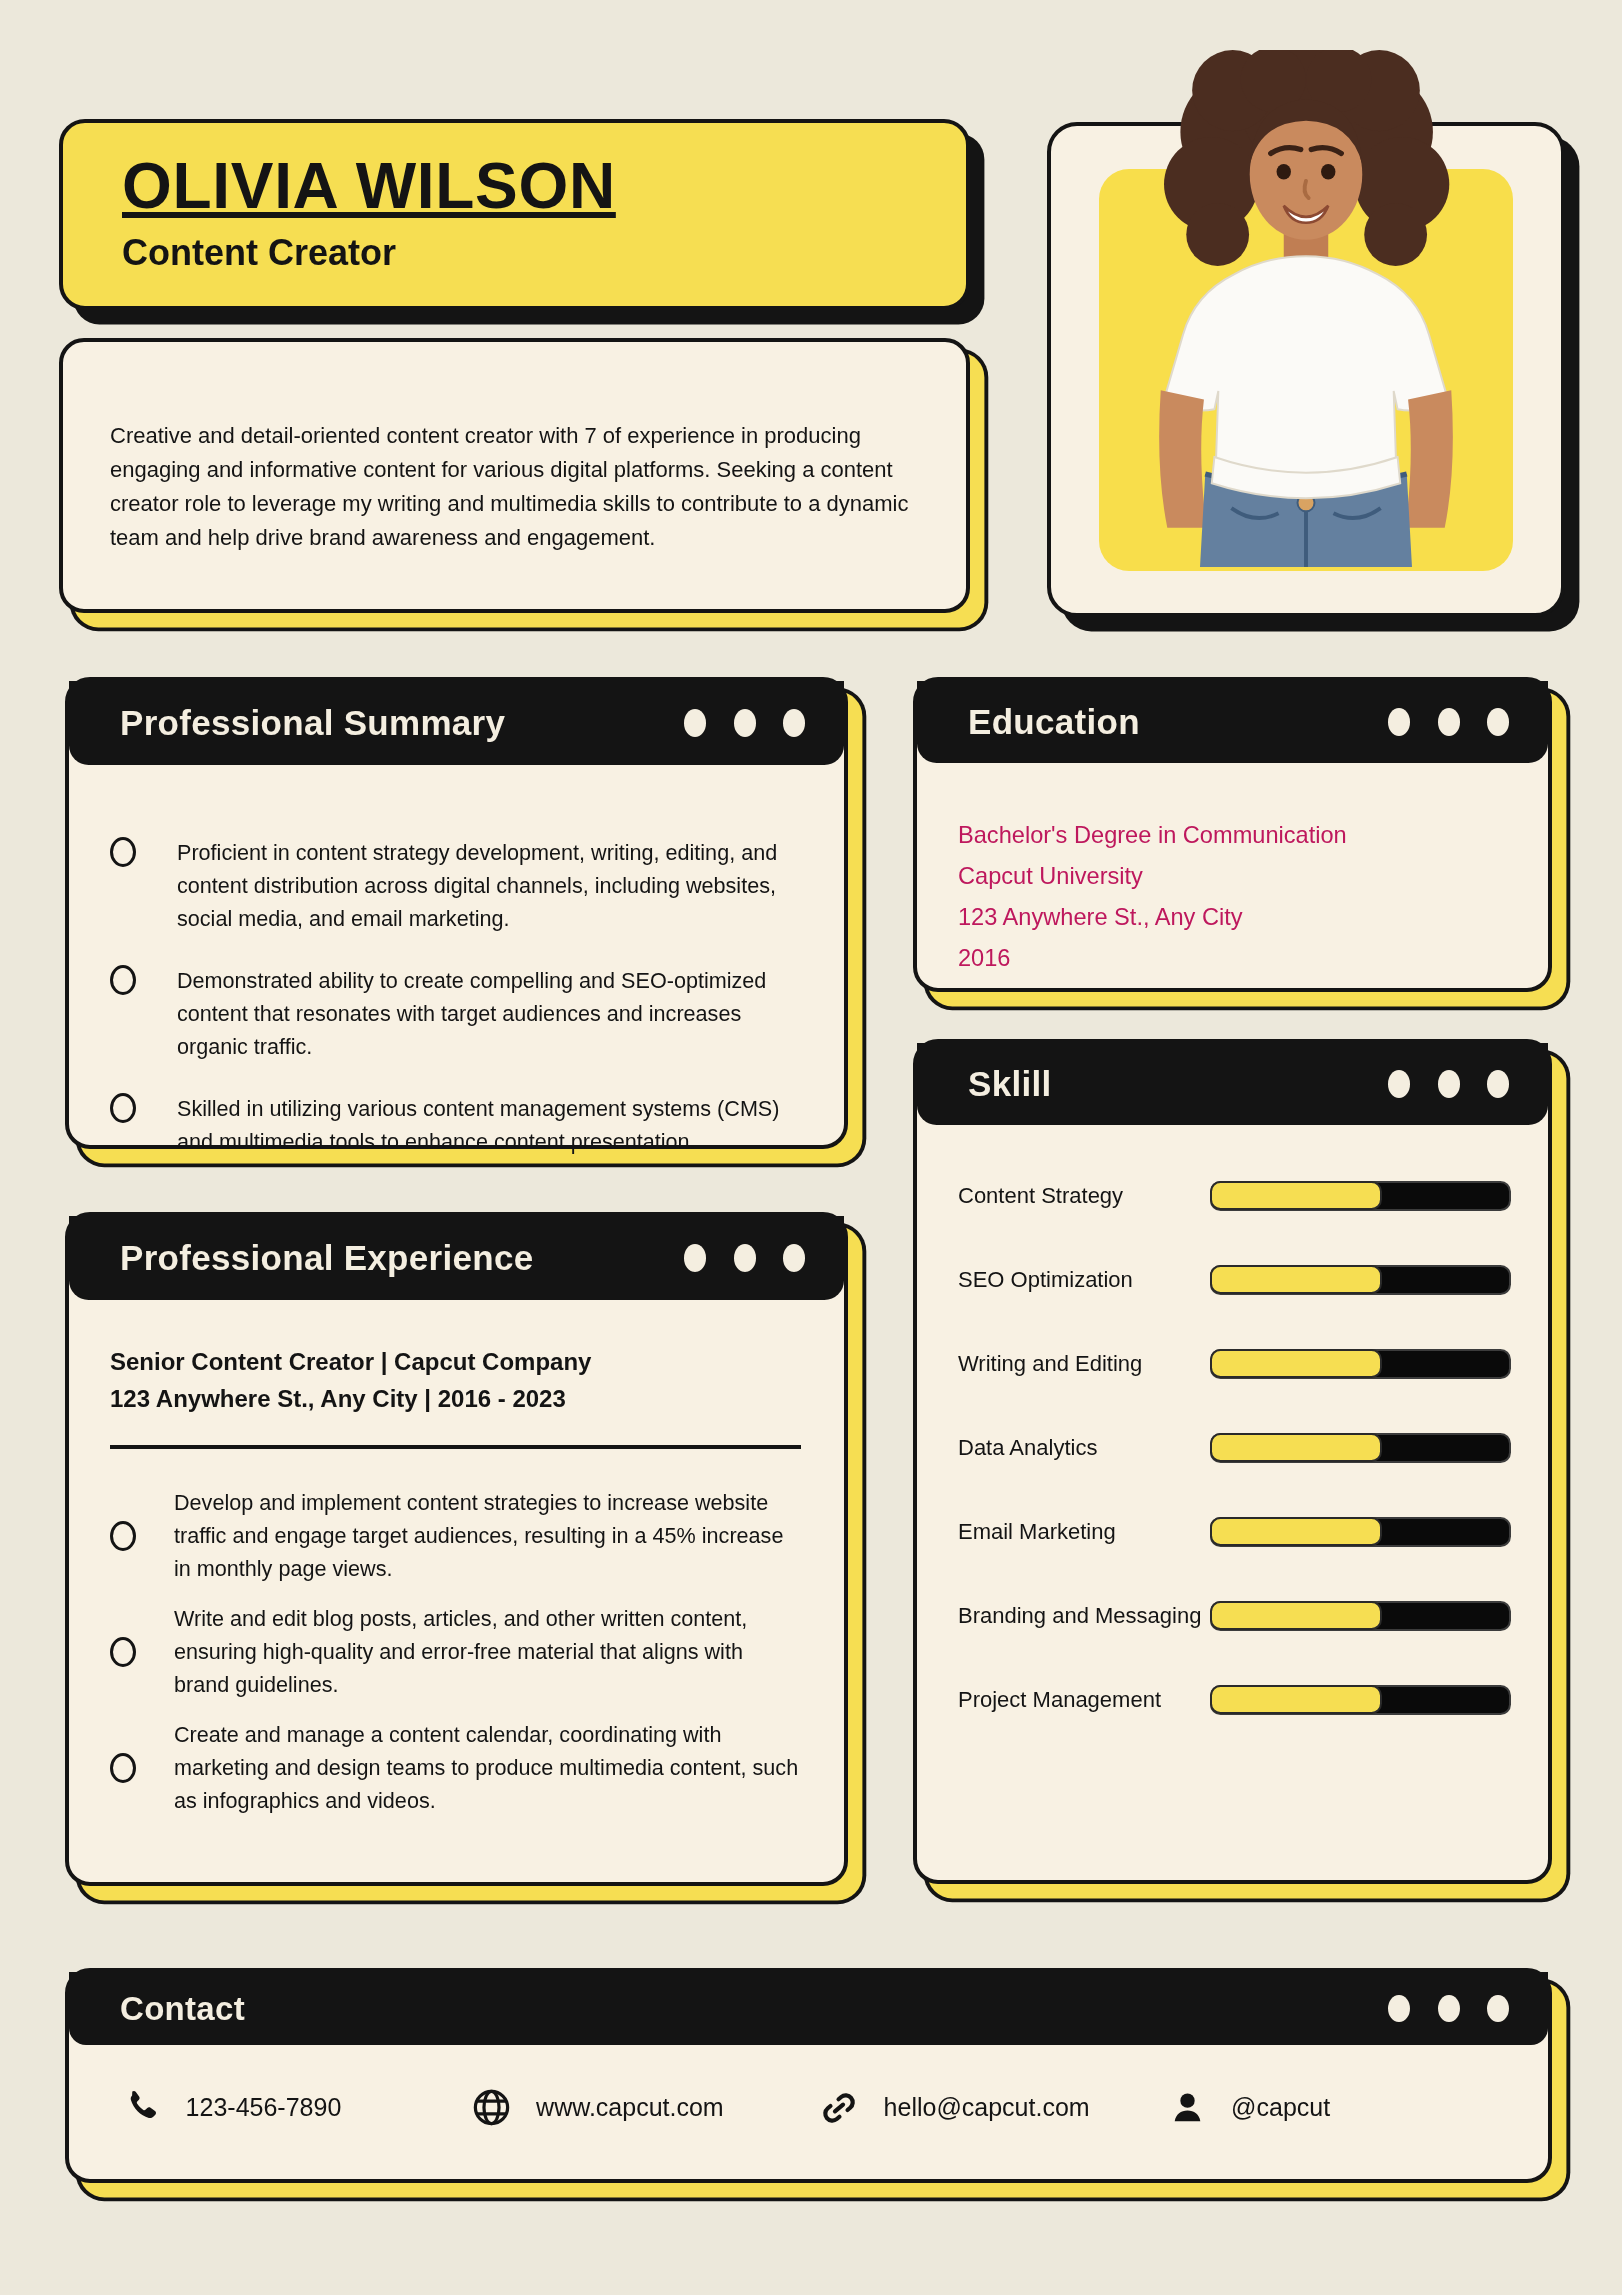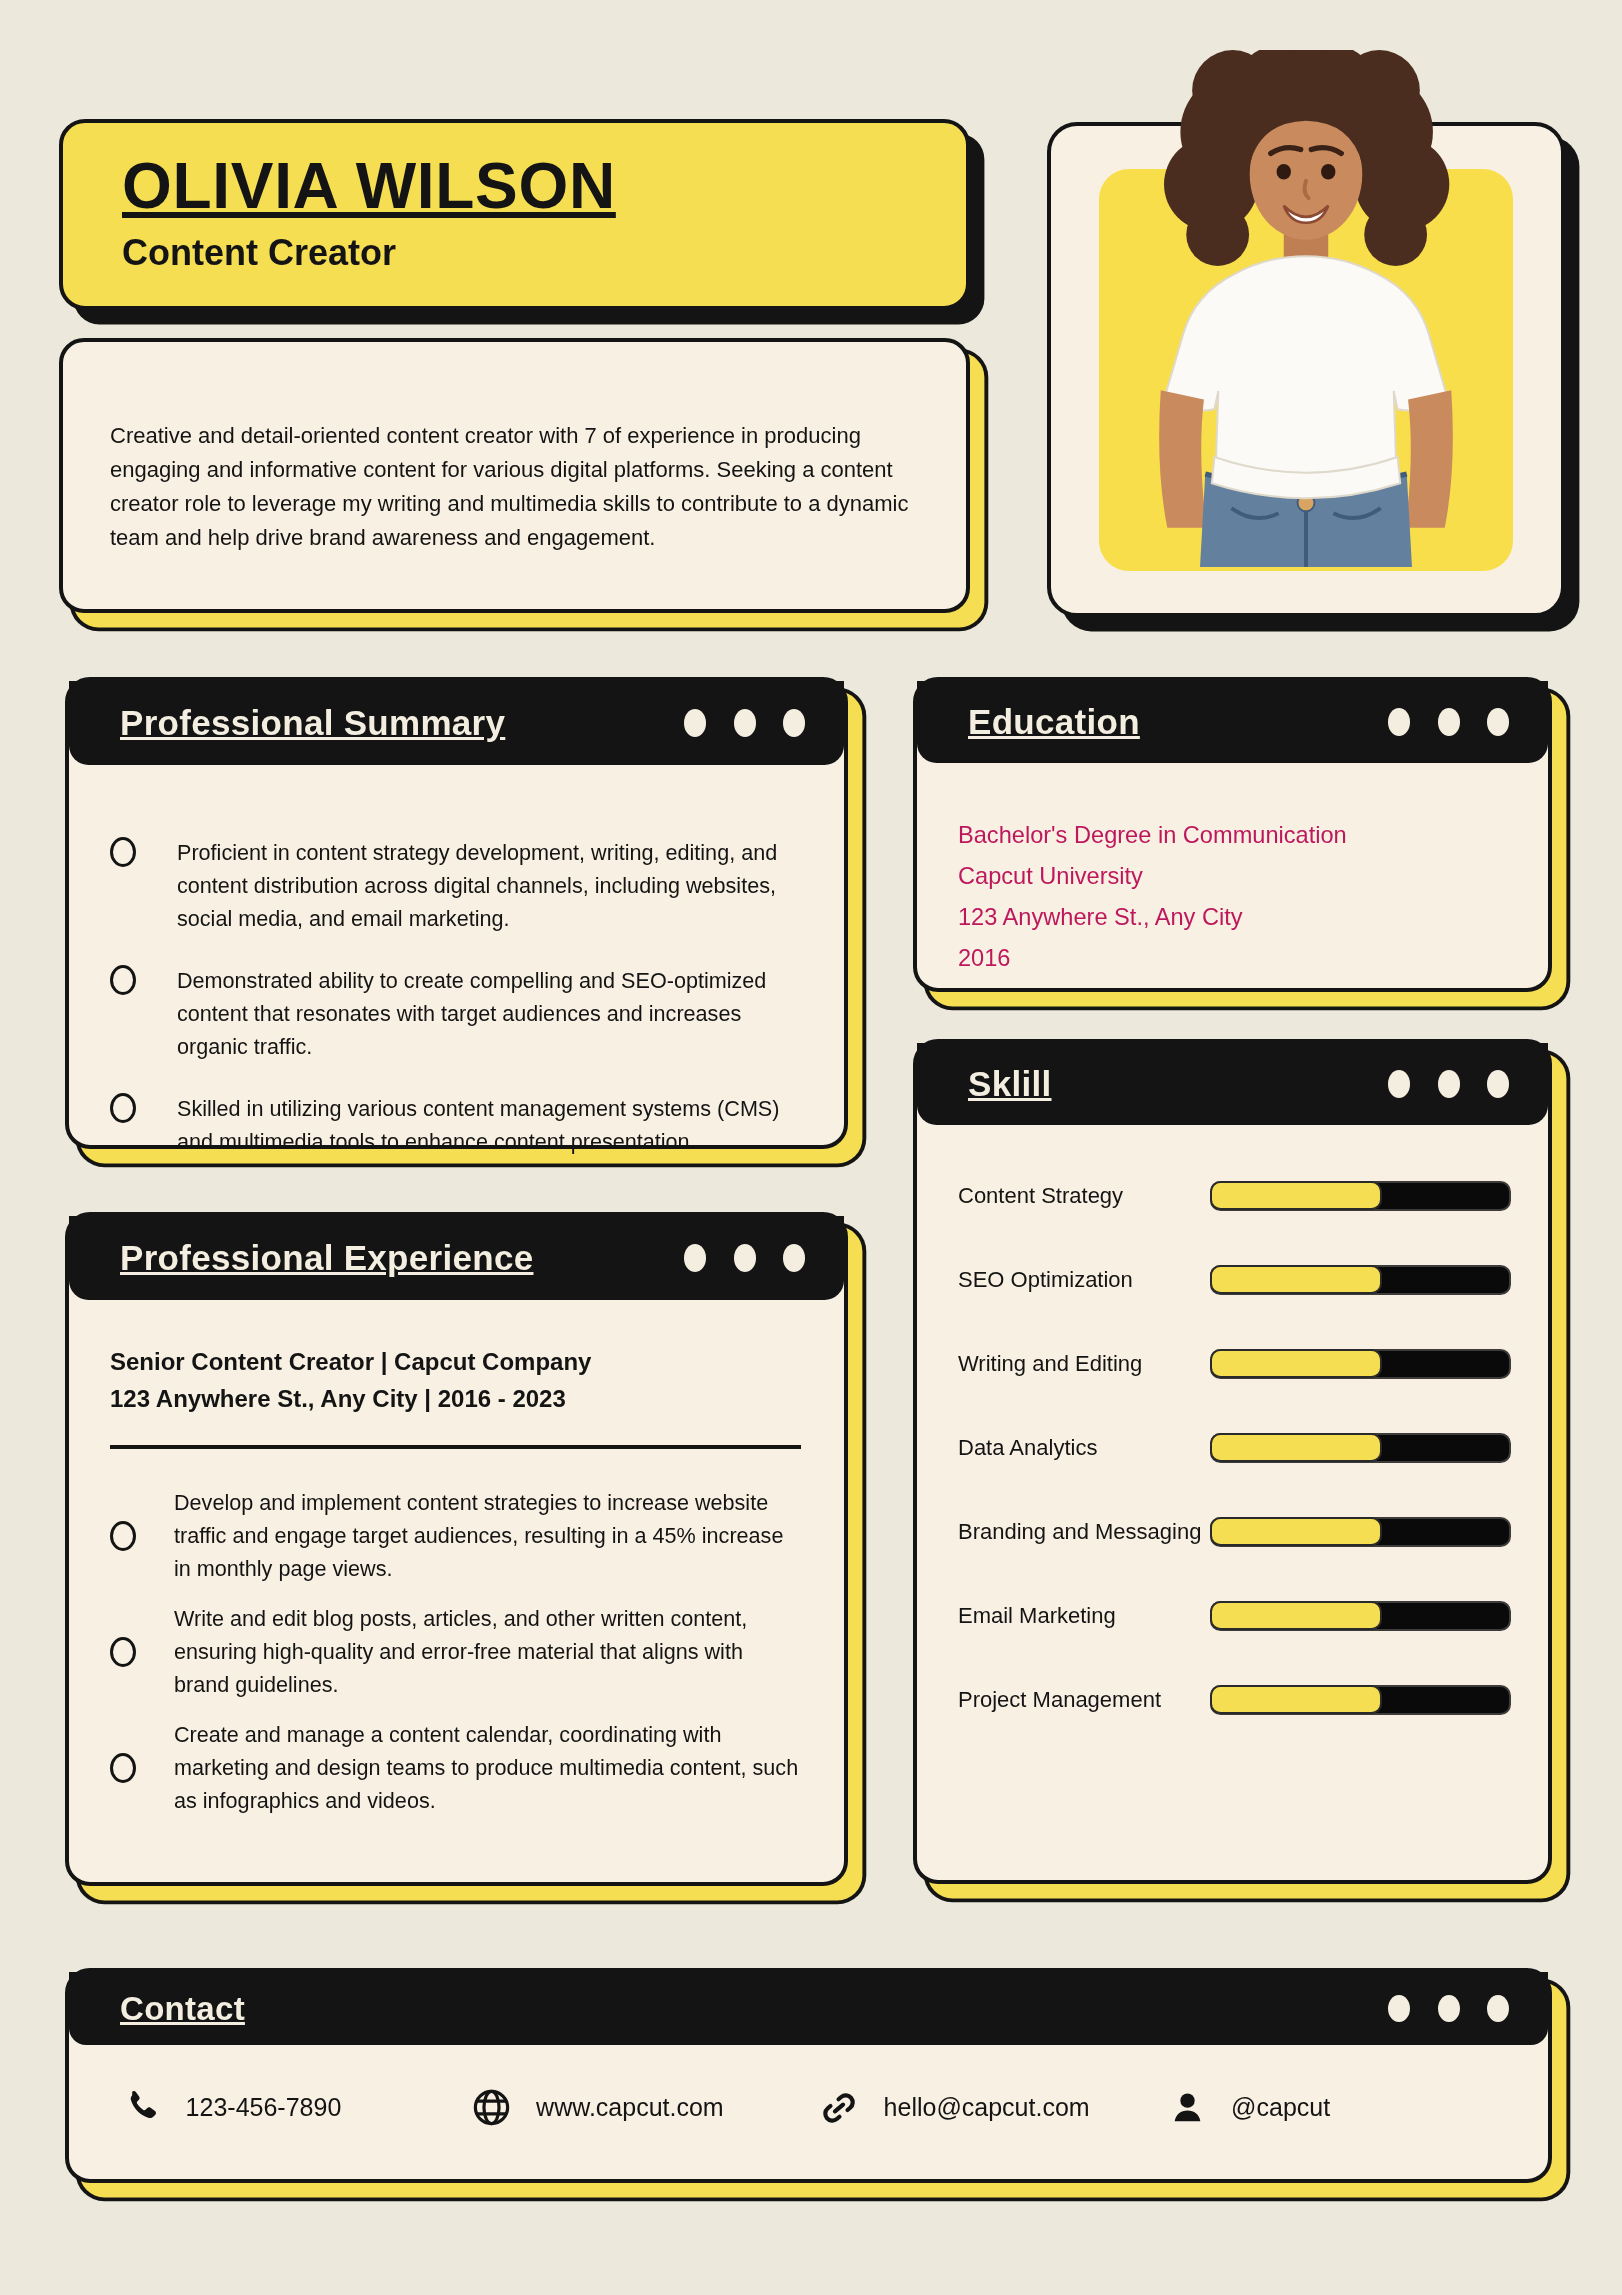--- a/index.html
+++ b/index.html
@@ -23,21 +23,20 @@
   }
   .shadow-yellow{ box-shadow:14.4px 14.4px 0 0 #F6DE52, 14.4px 14.4px 0 3.9px #141414; }
   .shadow-black{ box-shadow:14.4px 14.4px 0 0 #141414; }
   .window-header{
     position:relative;
     background:#141414;
     border-radius:0 0 19.6px 19.6px;
     display:flex;align-items:center;
     padding:0 39px 0 51px;
     color:#F4EEE0;
-    text-decoration:underline;
   }
   .window-title{
     font-size:35px;font-weight:700;letter-spacing:0.3px;
     color:#F4EEE0;
   }
   .dots{margin-left:auto;display:flex;gap:27.5px;align-items:center;}
   .dot{width:22px;height:27.5px;border-radius:50%;background:#F4EEE0;}
   
   .name-card{
     position:absolute;left:59px;top:119px;width:911px;height:191px;
@@ -246,27 +245,27 @@
             <span class="skill-fill" style="width: 58%;"></span>
           </span>
       </div>
       <div class="skill-row">
         <span class="skill-label">Data Analytics</span>
         <span class="skill-bar">
             <span class="skill-fill" style="width: 58%;"></span>
           </span>
       </div>
       <div class="skill-row">
+        <span class="skill-label">Email Marketing</span>
+        <span class="skill-bar">
+            <span class="skill-fill" style="width: 58%;"></span>
+          </span>
+      </div>
+      <div class="skill-row">
         <span class="skill-label">Branding and Messaging</span>
-        <span class="skill-bar">
-            <span class="skill-fill" style="width: 58%;"></span>
-          </span>
-      </div>
-      <div class="skill-row">
-        <span class="skill-label">Email Marketing</span>
         <span class="skill-bar">
             <span class="skill-fill" style="width: 58%;"></span>
           </span>
       </div>
       <div class="skill-row">
         <span class="skill-label">Project Management</span>
         <span class="skill-bar">
             <span class="skill-fill" style="width: 58%;"></span>
           </span>
       </div>

